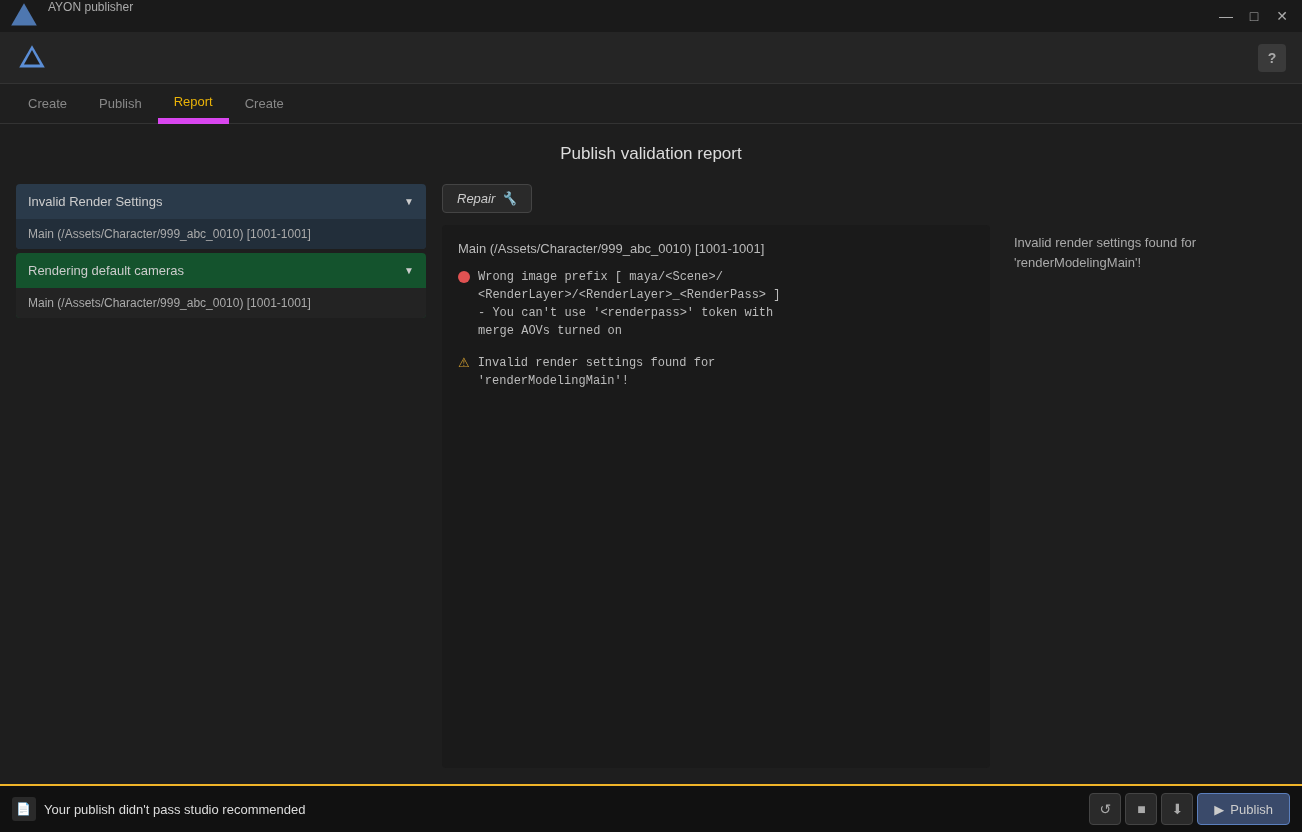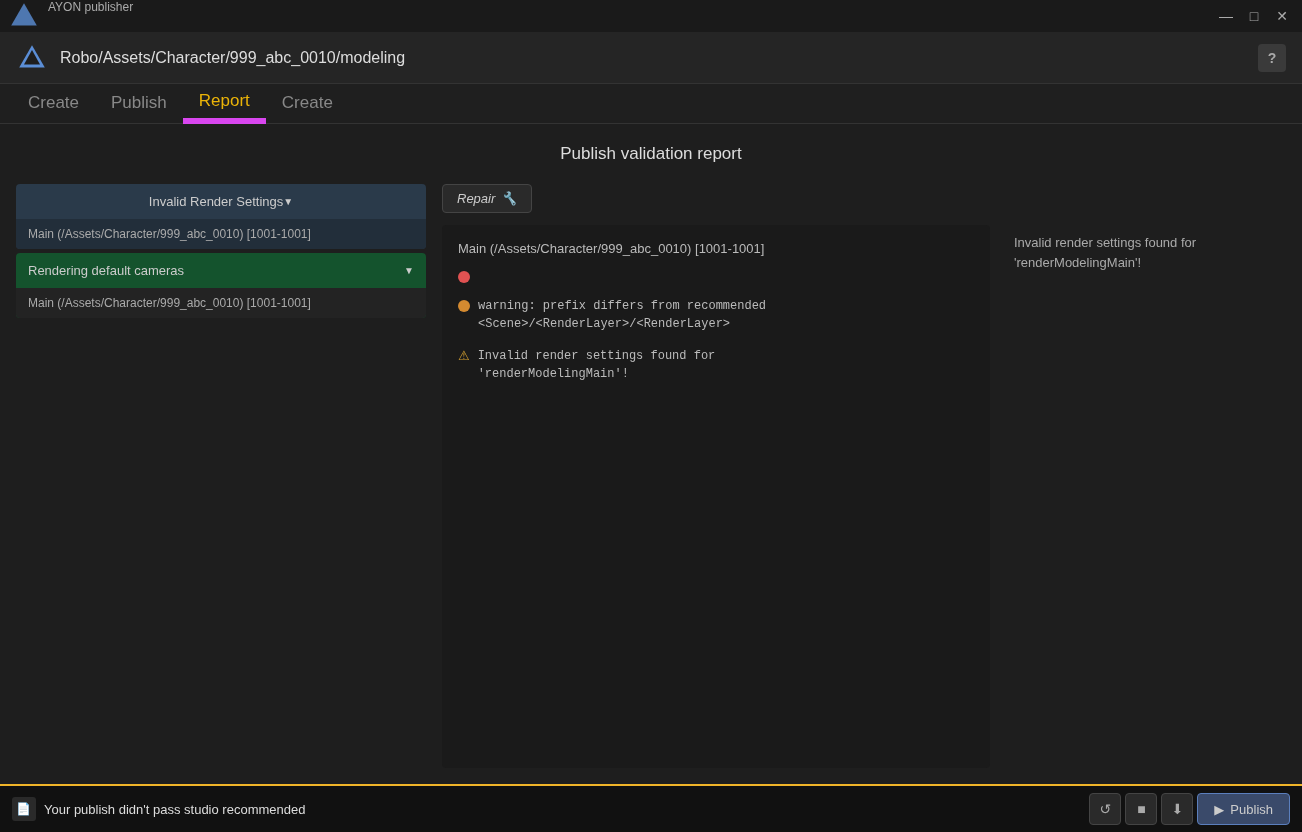--- a/index.html
+++ b/index.html
@@ -91,21 +91,21 @@
       display: flex;
       padding: 0 12px;
       border-bottom: 1px solid #333;
       height: 40px;
     }
     .nav-tab {
       padding: 0 16px;
       height: 40px;
       display: flex;
       align-items: center;
-      font-size: 17px;
+      font-size: 13px;
       cursor: pointer;
       color: #888;
       border-bottom: 2px solid transparent;
     }
     .nav-tab.active {
       color: #fff;
       border-bottom: 2px solid #5b7fbd;
     }
 
     
@@ -143,22 +143,22 @@
     }
 
     .validation-group {
       background: #2a3a4a;
       border-radius: 4px;
       overflow: hidden;
     }
     .validation-group-header {
       display: flex;
       align-items: center;
-      justify-content: center;
-      padding: 10px 20px;
+      justify-content: space-between;
+      padding: 10px 12px;
       cursor: pointer;
       font-size: 13px;
       color: #ccc;
     }
     .validation-item {
       background: #222e3a;
       padding: 8px 12px;
       font-size: 12px;
       color: #aaa;
       cursor: pointer;
@@ -352,21 +352,20 @@
     <button class="titlebar-btn close">✕</button>
   </div>
 </div>
 
 <div class="app-header">
   <div class="app-header-left">
     <svg class="ayon-logo" viewBox="0 0 40 40" width="36" height="36">
       <polygon points="20,4 36,32 4,32" fill="#5b8ed6"></polygon>
       <polygon points="20,10 30,28 10,28" fill="#1e1e1e"></polygon>
     </svg>
-    <span class="app-path">Robo/Assets/Character/999_abc_0010/modeling</span>
   </div>
   <button class="help-btn">?</button>
 </div>
 
 <div class="nav-tabs">
   <div class="nav-tab">Create</div>
   <div class="nav-tab" style="color: rgb(136, 136, 136); border-bottom: 2px solid transparent;">Publish</div>
   <div class="nav-tab active" style="color:#eab308; border-bottom: 6px solid #d946ef;">Report</div>
   <div class="nav-tab">Create</div>
 </div>
@@ -401,27 +400,26 @@
           <span>🔧</span>
         </button>
       </div>
 
       <div class="detail-panel">
         <div class="error-box">
           <div class="error-box-title">Main (/Assets/Character/999_abc_0010)  [1001-1001]</div>
 
           <div class="error-item">
             <div class="error-dot red"></div>
+            <span class="error-text">Wrong image prefix [ maya/&lt;Scene&gt;/
+&lt;RenderLayer&gt;/&lt;RenderLayer&gt;_&lt;RenderPass&gt; ]
+- You can't use '&lt;renderpass&gt;' token with
+merge AOVs turned on</span>
           </div>
 
-          <div class="error-item">
-            <div class="error-dot orange"></div>
-            <span class="error-text">warning: prefix differs from recommended
-&lt;Scene&gt;/&lt;RenderLayer&gt;/&lt;RenderLayer&gt;</span>
-          </div>
 
           <div class="error-item">
             <span class="error-triangle">⚠</span>
             <span class="error-text">Invalid render settings found for
 'renderModelingMain'!</span>
           </div>
         </div>
 
         <div class="side-note">Invalid render settings found for 'renderModelingMain'!</div>
       </div>

